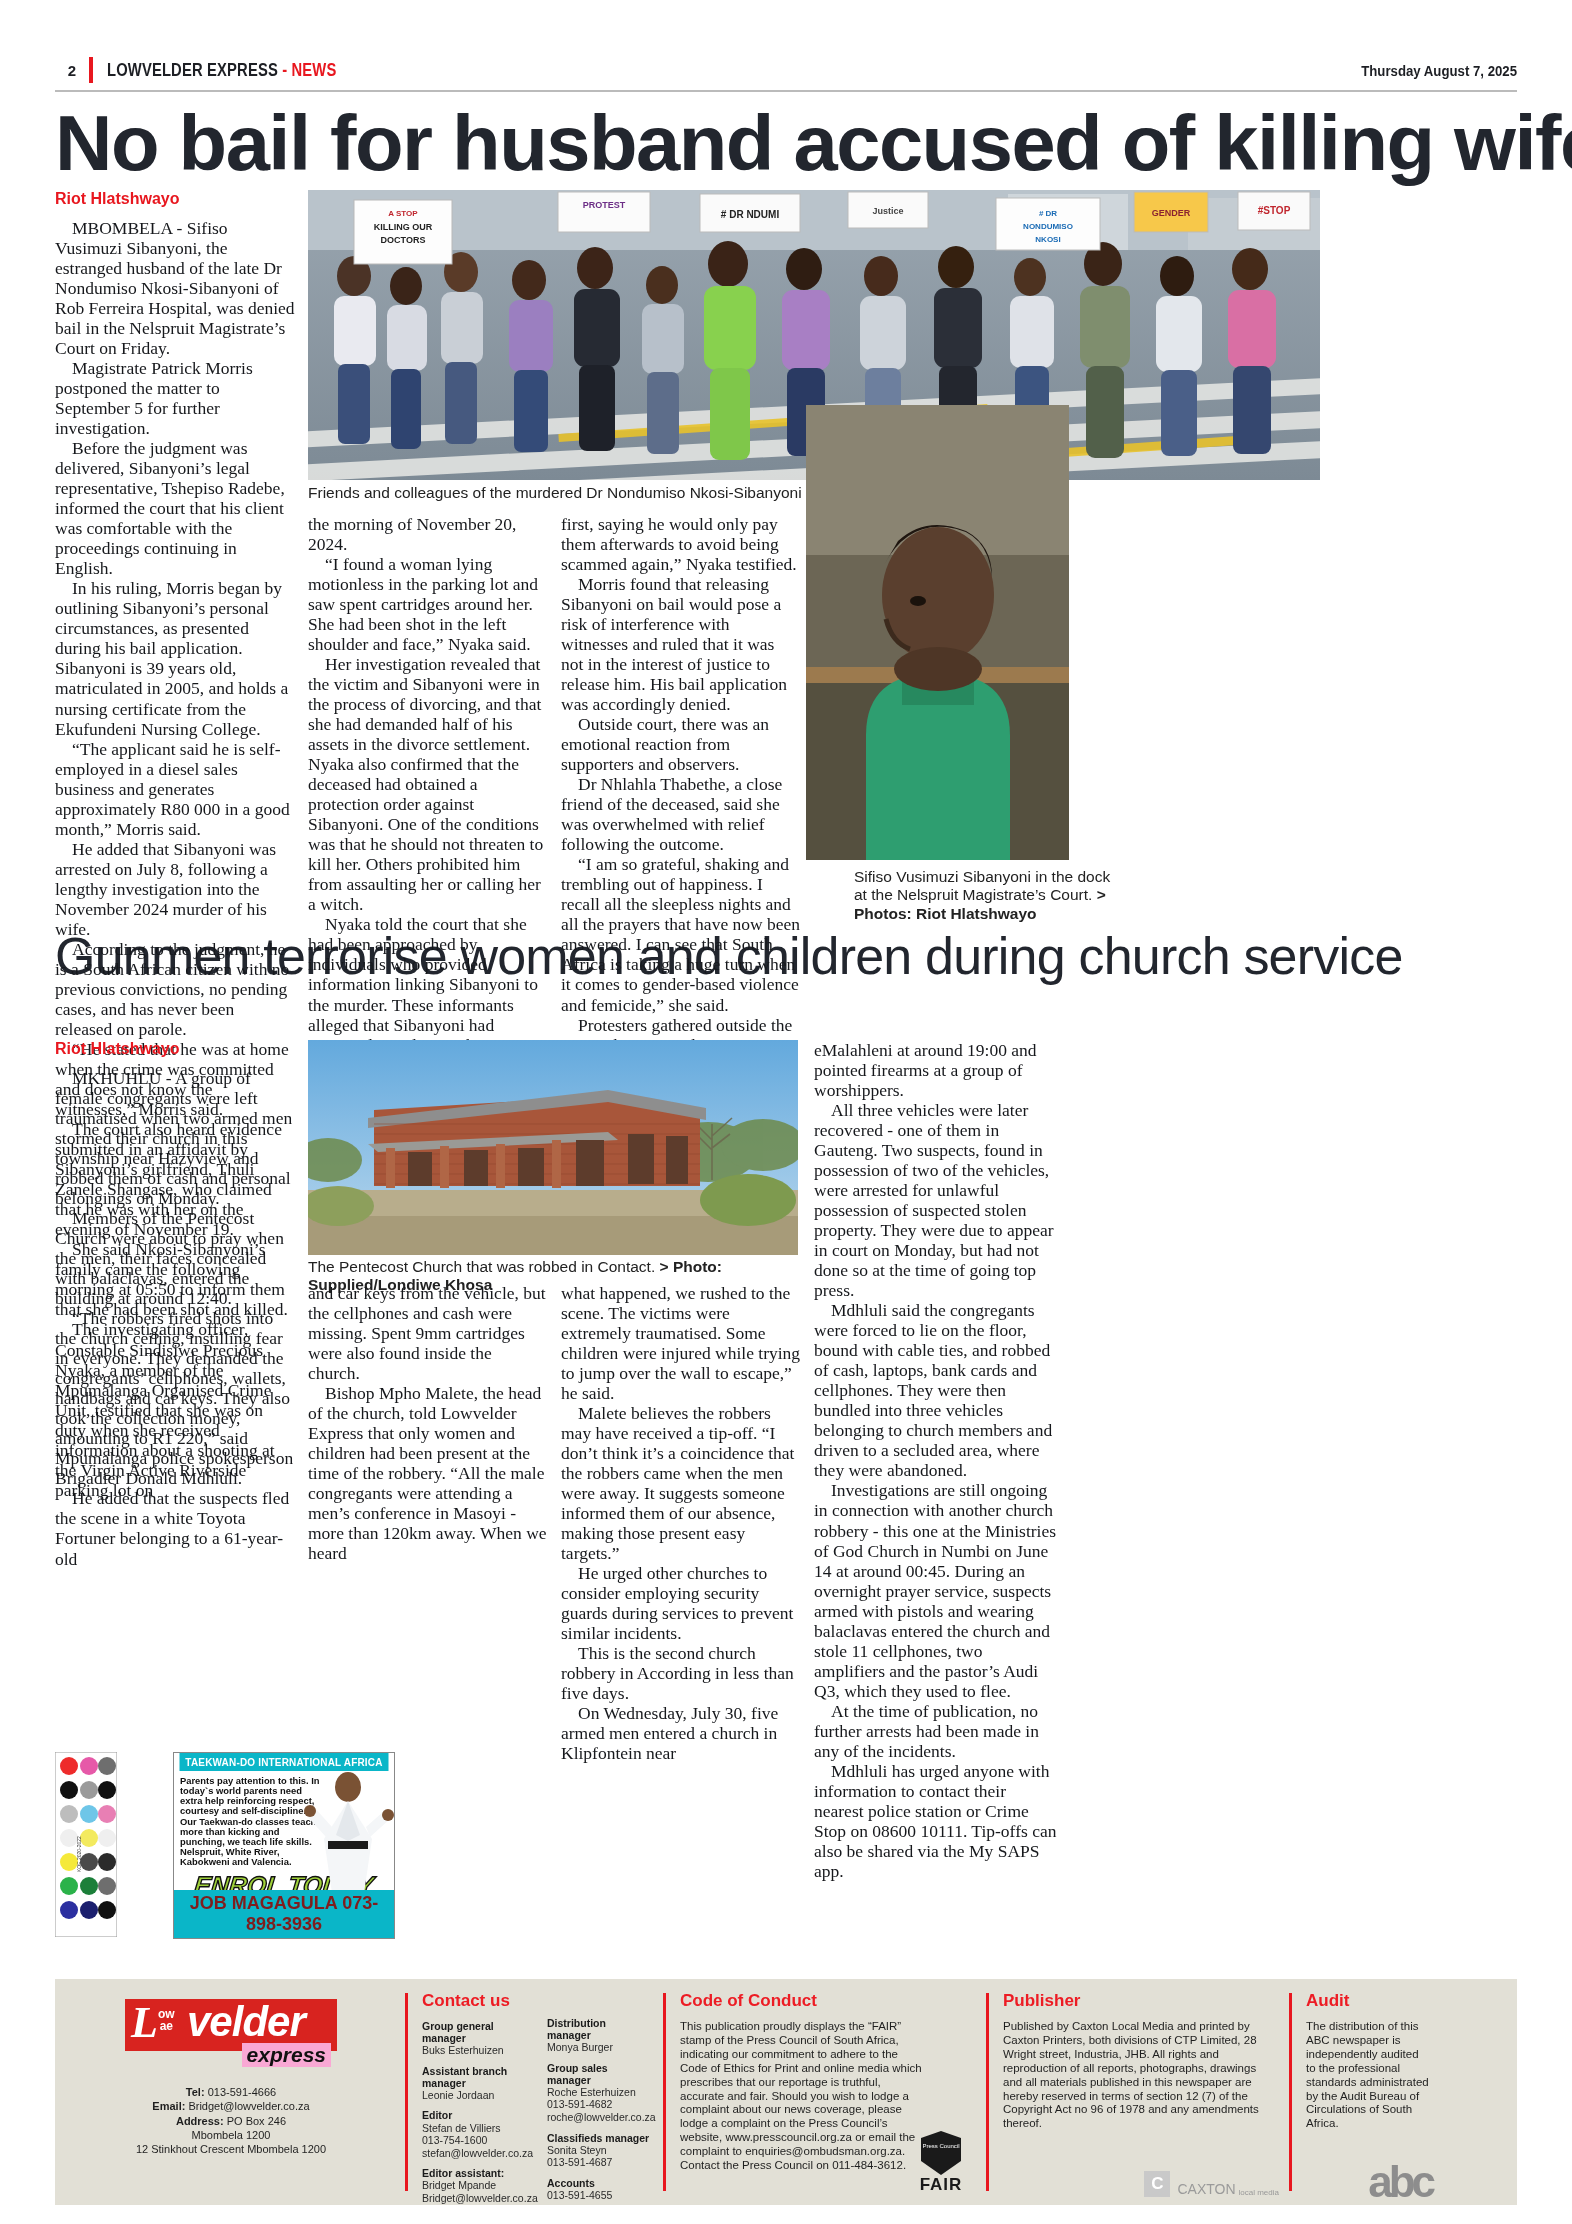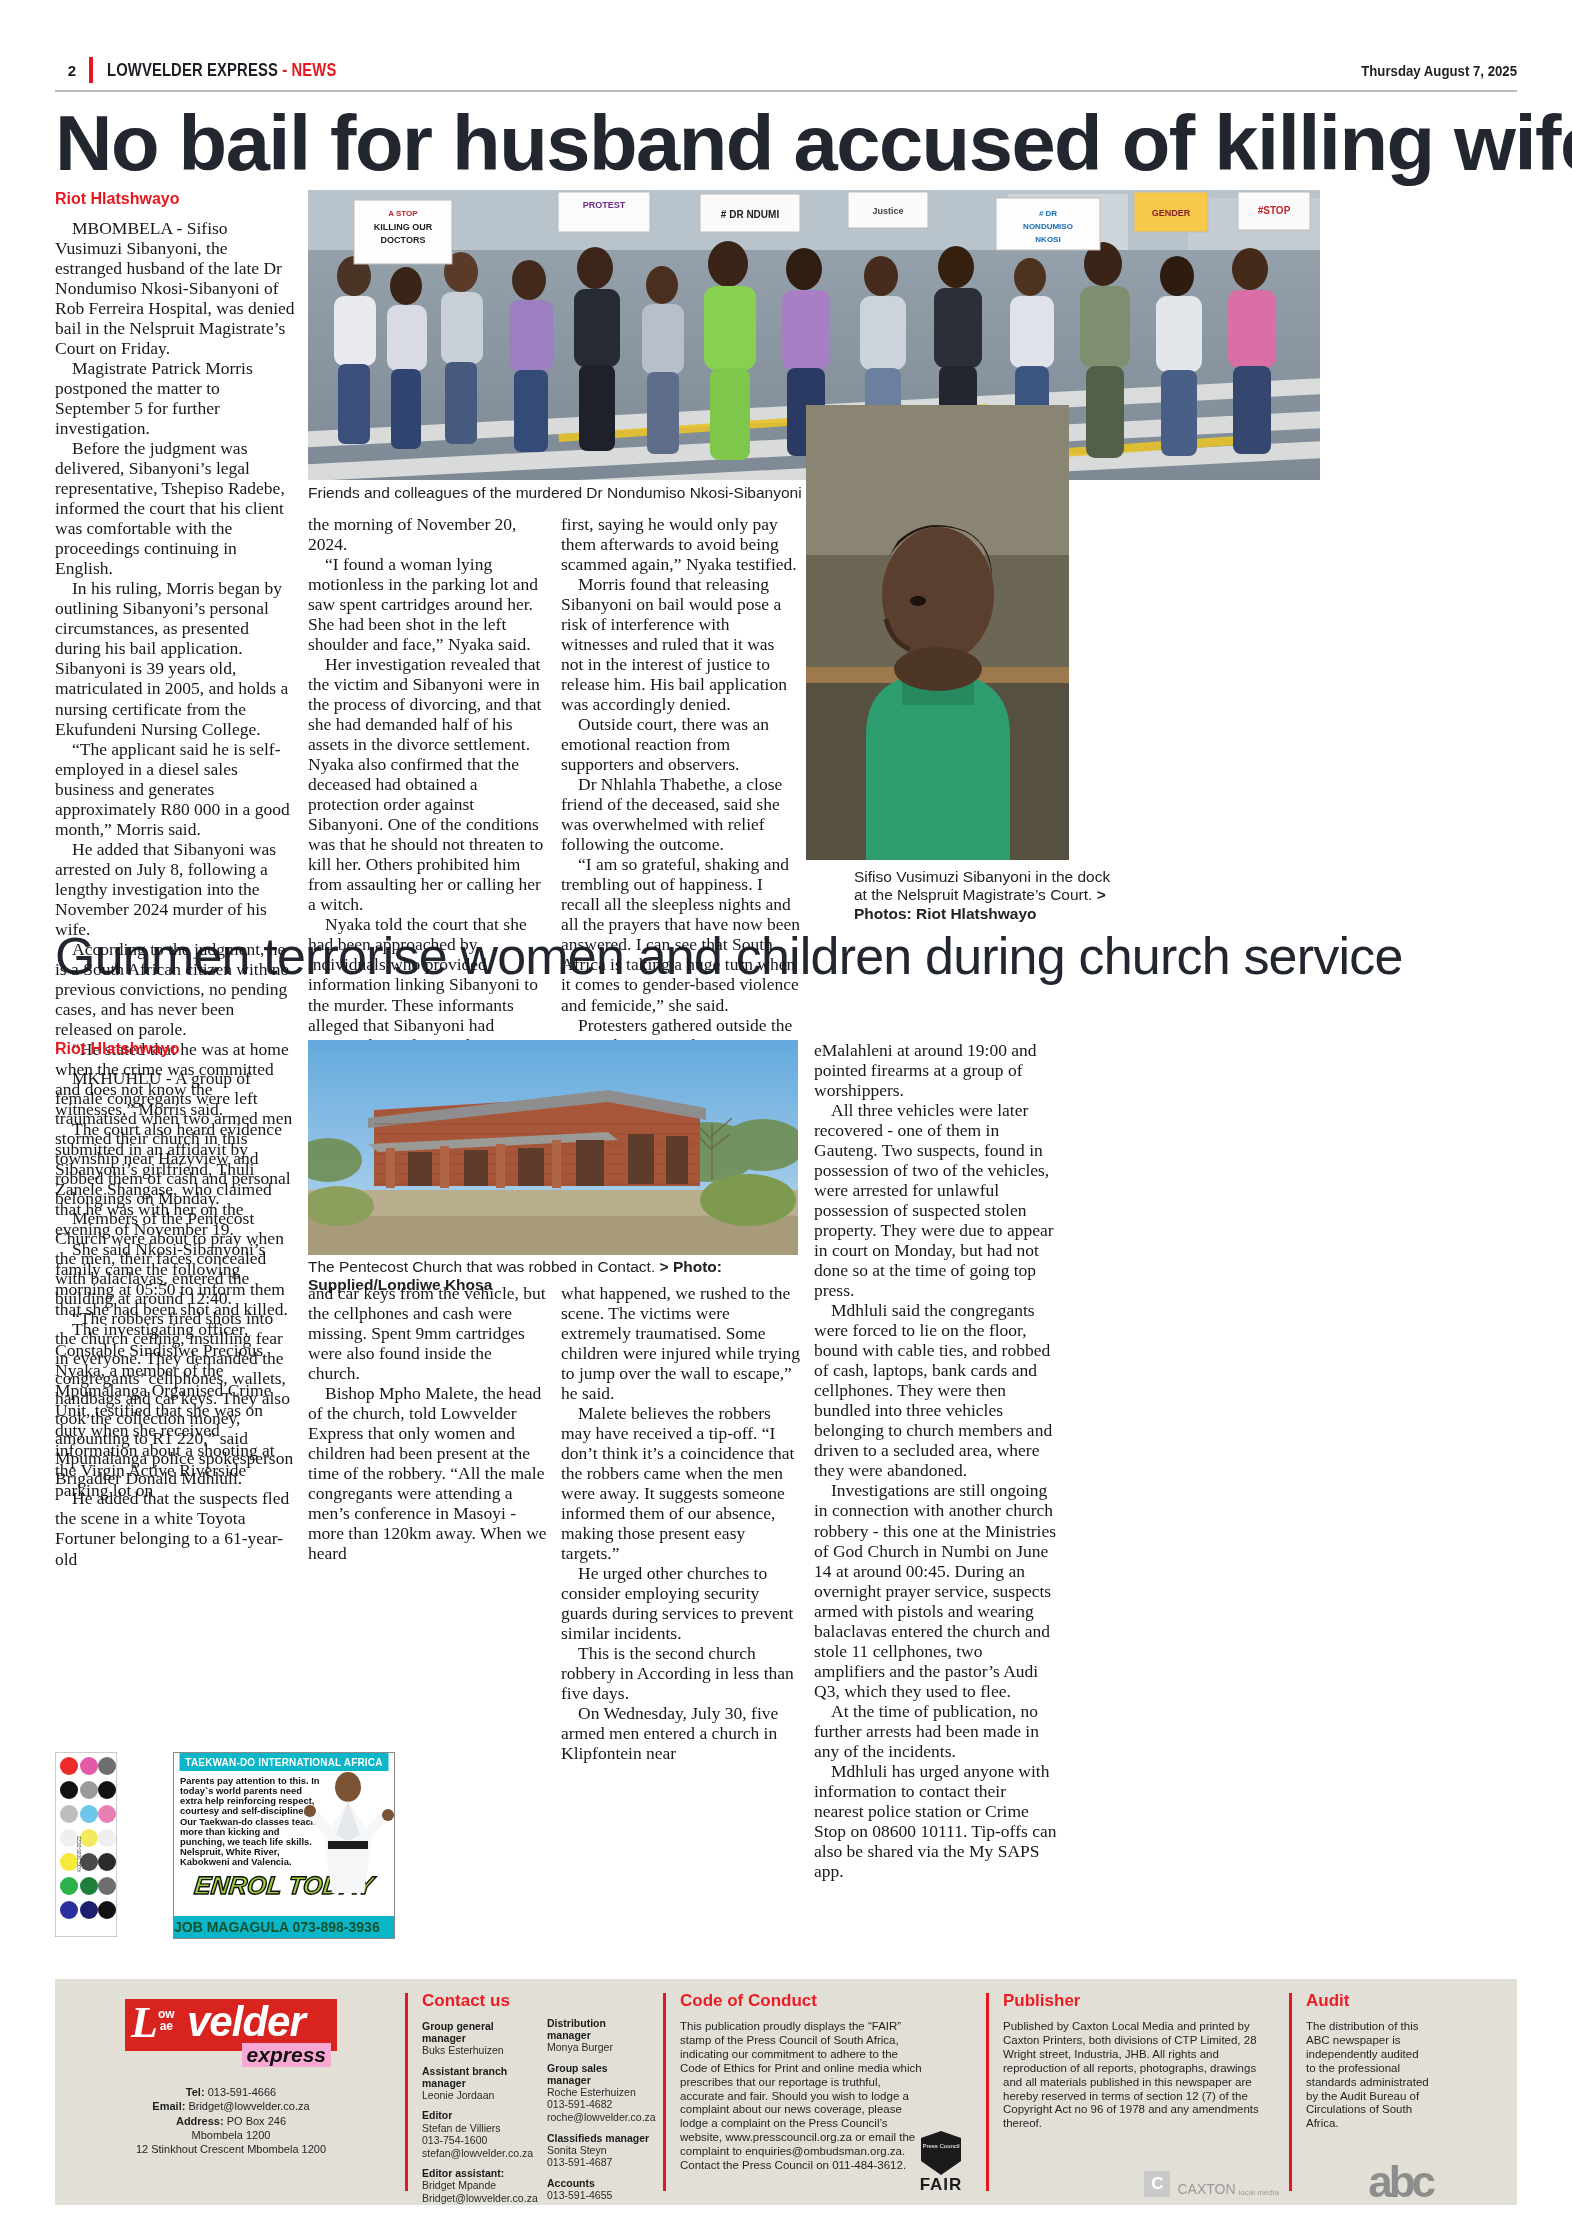--- a/index.html
+++ b/index.html
@@ -142,22 +142,22 @@
     padding: 5px 6px 0 6px; width: 152px;
   }
   .ad-enrol {
     font-family: "Liberation Sans", sans-serif; font-weight: bold; font-style: italic;
     font-size: 25px; color: #9fd13a; text-align: center;
     -webkit-text-stroke: 1.4px #111; margin-top: 4px;
     transform: skewX(-6deg);
   }
   .ad-foot {
     position: absolute; bottom: 0; left: 0; right: 0;
-    background: #0ab6c8; color: #14532d; text-align: left;
-    font-family: "Liberation Sans", sans-serif; font-weight: bold; font-size: 14px;
+    background: #0ab6c8; color: #7f1d1d; text-align: center;
+    font-family: "Liberation Sans", sans-serif; font-weight: bold; font-size: 18px;
     padding: 3px 0;
   }
   .ad-person {
     position: absolute; right: 0; top: 12px; width: 92px; height: 150px;
   }
 
   
   .footer {
     position: absolute; left: 55px; top: 1927px;
     width: 1462px; height: 226px;

